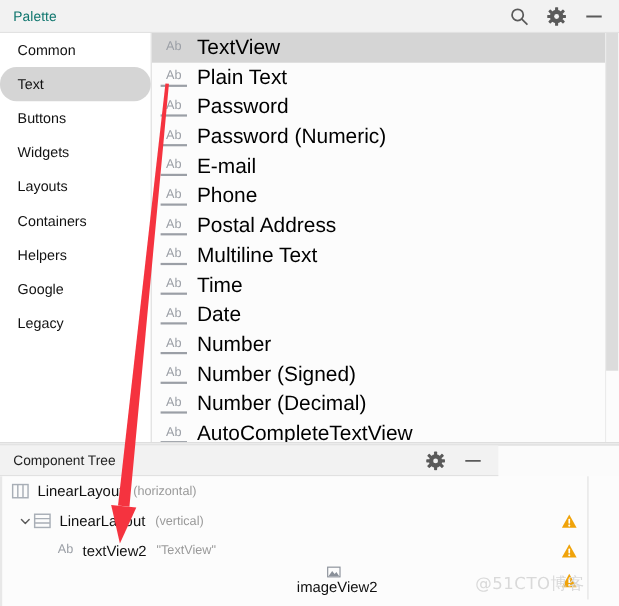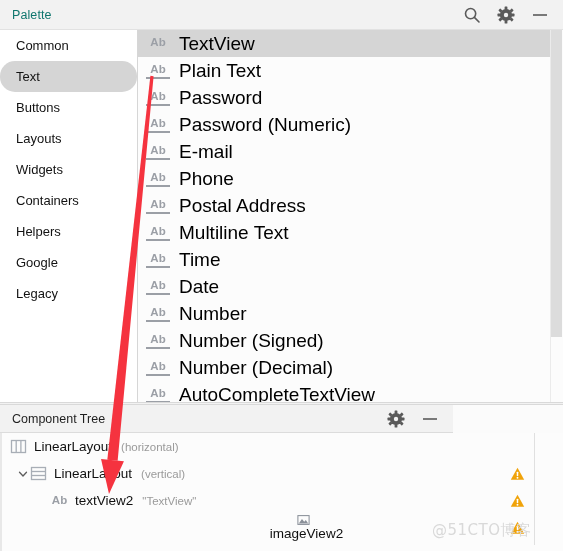--- a/index.html
+++ b/index.html
@@ -43,21 +43,21 @@
 
   .list-col {
     position: absolute; left: 138px; top: 0; right: 0; height: 372px;
     background: #fcfcfc; overflow: hidden;
   }
   .pal-item {
     height: 27px; display: flex; align-items: center; padding-left: 8px;
   }
   .pal-item.sel { background: #d5d5d5; }
   .ab {
-    width: 24px; font-size: 11.5px; color: #9b9fa6; font-weight: 700;
+    width: 24px; font-size: 11.5px; color: #9b9fa6; font-weight: 400;
     text-align: center; margin-right: 9px; line-height: 13px;
     border-bottom: 2px solid #9b9fa6; padding-bottom: 1px;
   }
   .pal-item.sel .ab { border-bottom-color: transparent; color: #9b9fa6; }
   .pal-label { font-size: 19px; color: #000000; white-space: nowrap; }
 
   
   .pal-scroll {
     position: absolute; right: 0; top: 0; width: 13px; height: 372px;
     background: #fcfcfc; border-left: 1px solid #ebebeb;
@@ -156,24 +156,24 @@
         <div class="cat-item">
           <span>Common</span>
         </div>
         <div class="cat-item sel">
           <span>Text</span>
         </div>
         <div class="cat-item">
           <span>Buttons</span>
         </div>
         <div class="cat-item">
+          <span>Widgets</span>
+        </div>
+        <div class="cat-item">
           <span>Layouts</span>
-        </div>
-        <div class="cat-item">
-          <span>Widgets</span>
         </div>
         <div class="cat-item">
           <span>Containers</span>
         </div>
         <div class="cat-item">
           <span>Helpers</span>
         </div>
         <div class="cat-item">
           <span>Google</span>
         </div>

